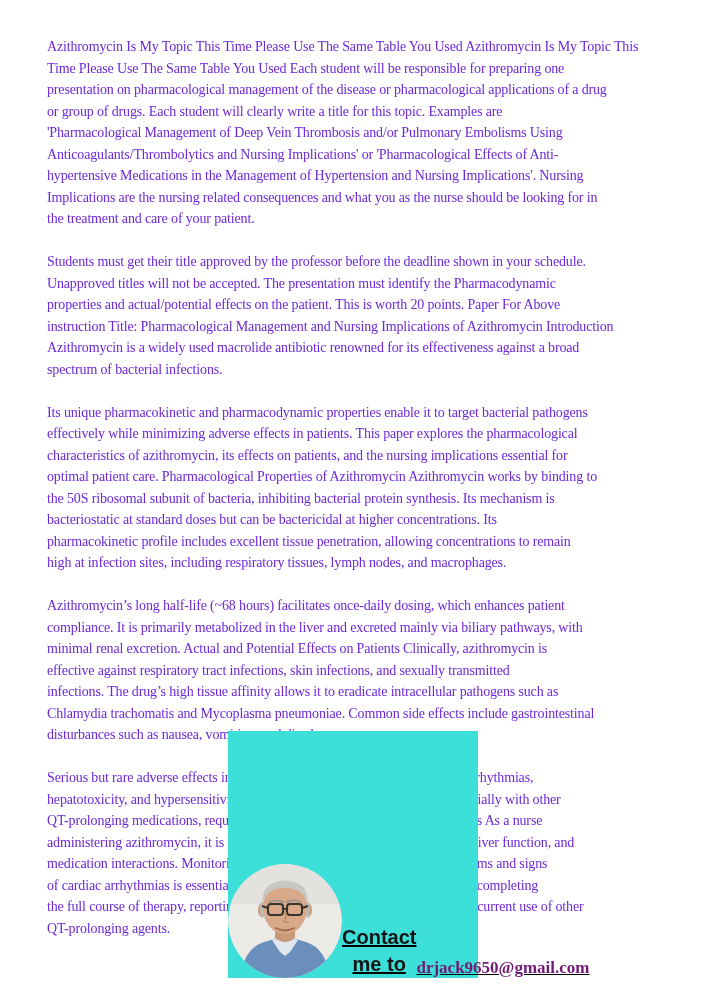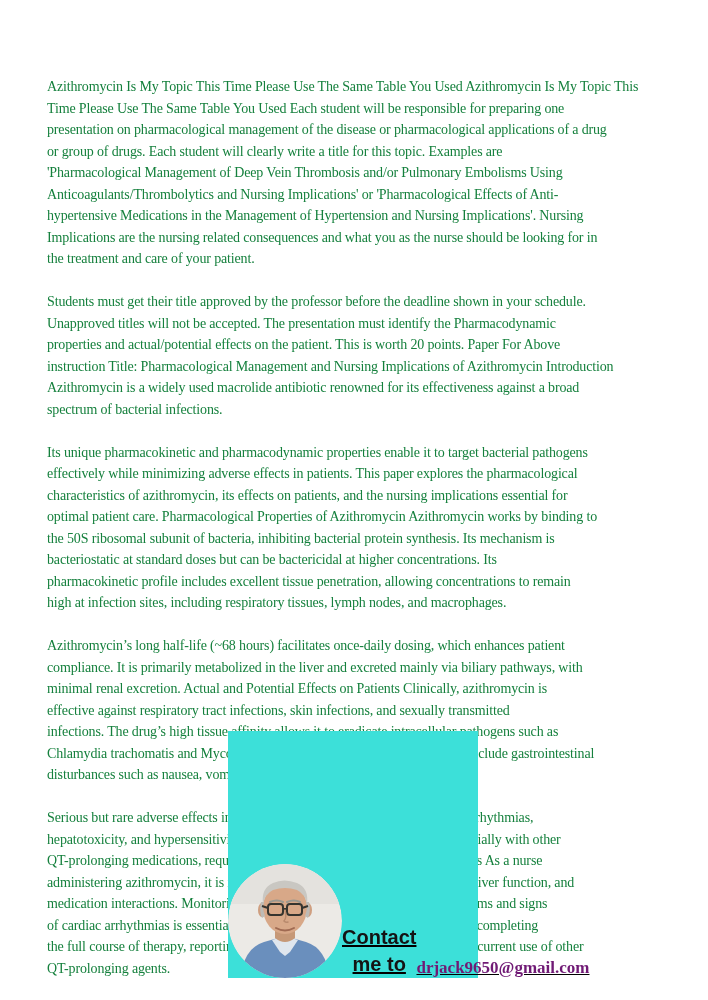--- a/index.html
+++ b/index.html
@@ -9,22 +9,21 @@
     font-family: "Liberation Serif", serif;
     position: relative;
     overflow: hidden;
   }
   .page { position: absolute; inset: 0; background: #ffffff; }
   .doc {
     position: absolute;
     left: 47px;
     top: 36px;
     width: 622px;
-    color: #15803d;
-    margin-top: 40px;
+    color: #6d28d9;
   }
   .para {
     font-size: 14px;
     line-height: 21.5px;
     letter-spacing: -0.15px;
     white-space: pre;
     margin-bottom: 21.5px;
   }
   .overlay {
     position: absolute;

